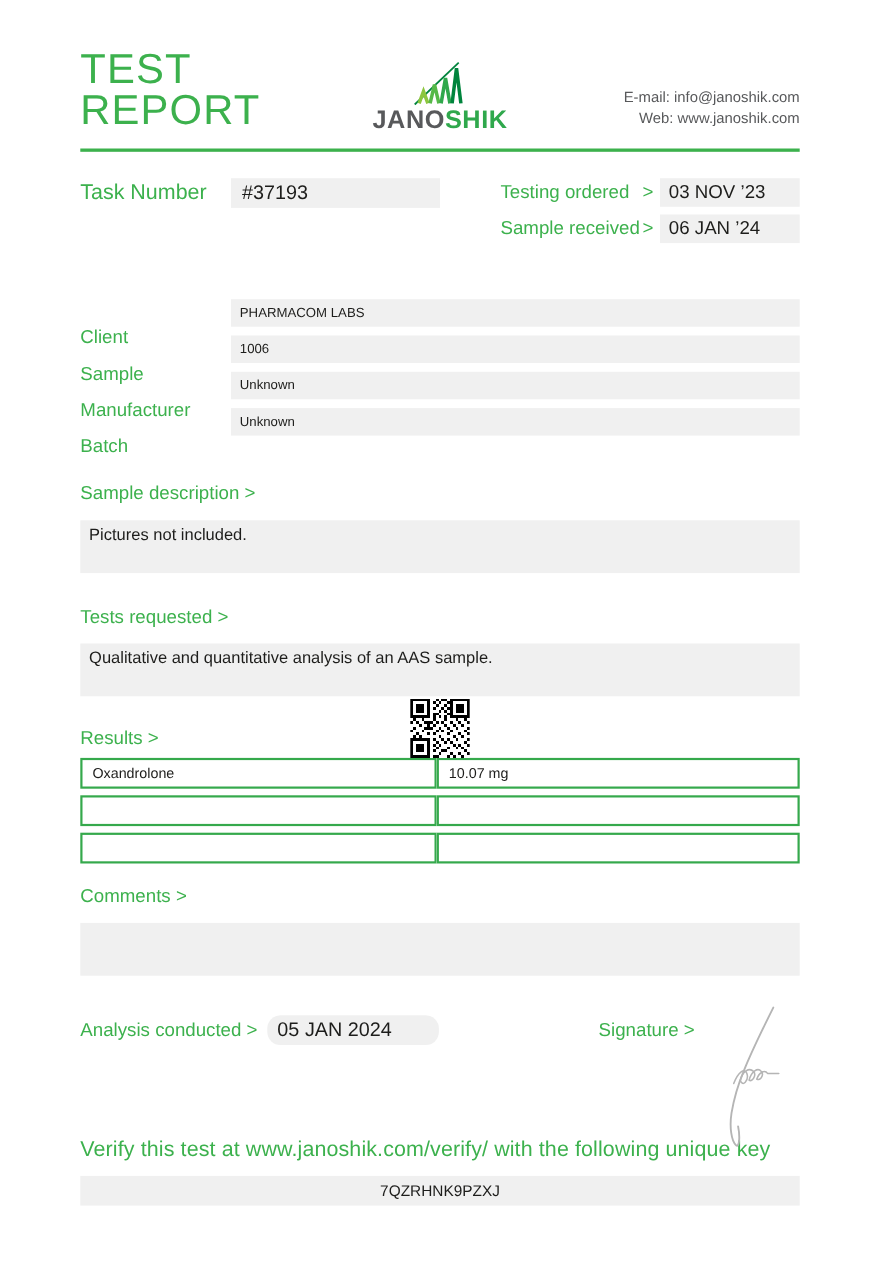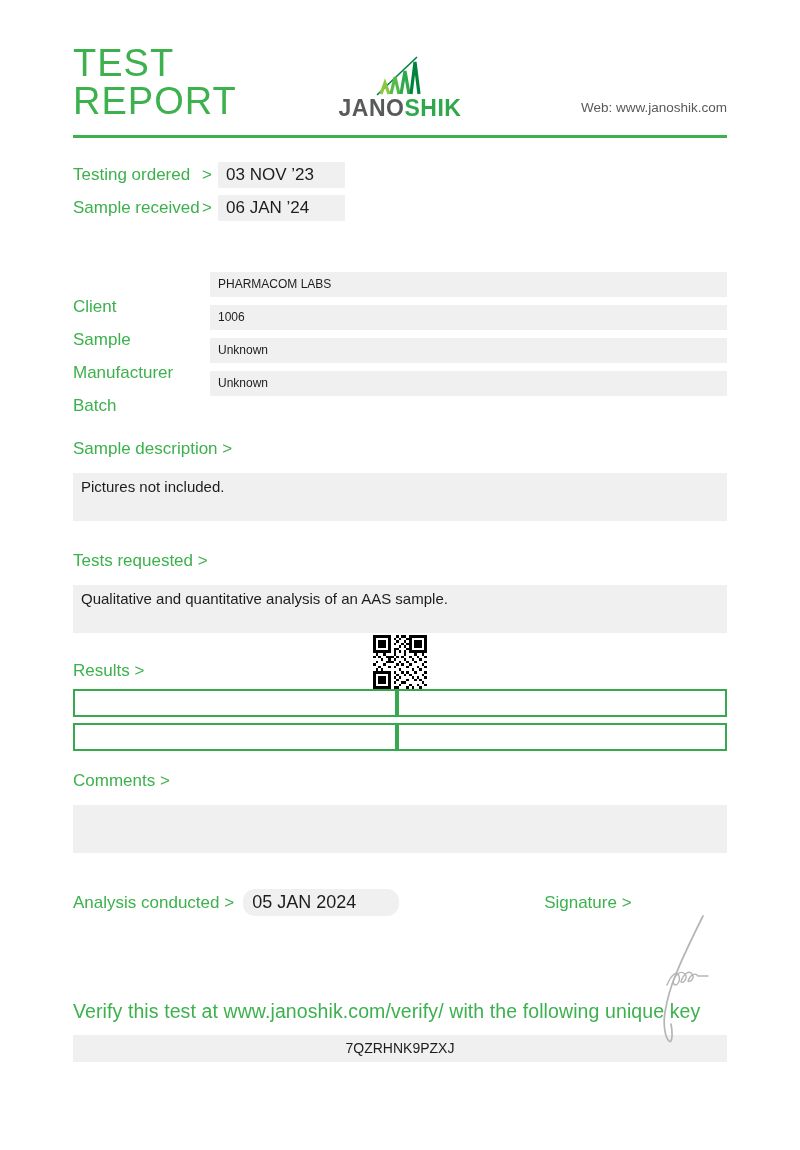--- a/index.html
+++ b/index.html
@@ -129,28 +129,33 @@
         <path class="trend" d="M6 43 L46 5" stroke-width="1.6" fill="none"></path>
         <path class="bar1" d="M10 42 L14 31 L18 42" stroke-width="3.2" fill="none"></path>
         <path class="bar2" d="M20 42 L24 25 L28 42" stroke-width="3.2" fill="none"></path>
         <path class="bar3" d="M30 42 L34 19 L38 42" stroke-width="3.2" fill="none"></path>
         <path class="bar4" d="M40 42 L44 10 L48 42" stroke-width="3.2" fill="none"></path>
       </svg>
       <div class="logo-word"><span class="logo-dark">JANO</span><span class="logo-green">SHIK</span></div>
     </div>
     <div class="header-right">
       <div class="contact">
+        <div>E-mail: info@janoshik.com</div>
         <div>Web: www.janoshik.com</div>
       </div>
     </div>
   </header>
 
   <div class="divider"></div>
 
   <section class="task-row">
+    <div class="task-left">
+      <span class="lbl-lg">Task Number</span>
+      <span class="valbox task-box">#37193</span>
+    </div>
     <div class="task-right">
       <div class="date-row">
         <span class="date-lbl">
             <span>Testing ordered</span>
             <span>&gt;</span>
           </span>
         <span class="valbox date-box">03 NOV ’23</span>
       </div>
       <div class="date-row">
         <span class="date-lbl">
@@ -224,20 +229,24 @@
           <path d="M9 17h1v1H9zM13 17h1v1h-1zM16 17h1v1h-1zM18 17h1v1h-1z"></path>
           <path d="M8 18h1v1H8zM11 18h2v1h-2zM19 18h1v1h-1z"></path>
           <path d="M10 19h1v1h-1zM14 19h1v1h-1zM17 19h1v1h-1zM20 19h1v1h-1z"></path>
           <path d="M8 20h2v1H8zM13 20h1v1h-1zM15 20h1v1h-1zM18 20h1v1h-1z"></path>
         </g>
       </svg>
       <h2 class="sec-heading results-heading">Results &gt;</h2>
     </div>
     <div class="results-table">
       <div class="result-row">
+        <div class="result-cell cell-name">Oxandrolone</div>
+        <div class="result-cell cell-amount">10.07 mg</div>
+      </div>
+      <div class="result-row">
         <div class="result-cell cell-name"></div>
         <div class="result-cell cell-amount"></div>
       </div>
       <div class="result-row">
         <div class="result-cell cell-name"></div>
         <div class="result-cell cell-amount"></div>
       </div>
     </div>
   </section>
 

